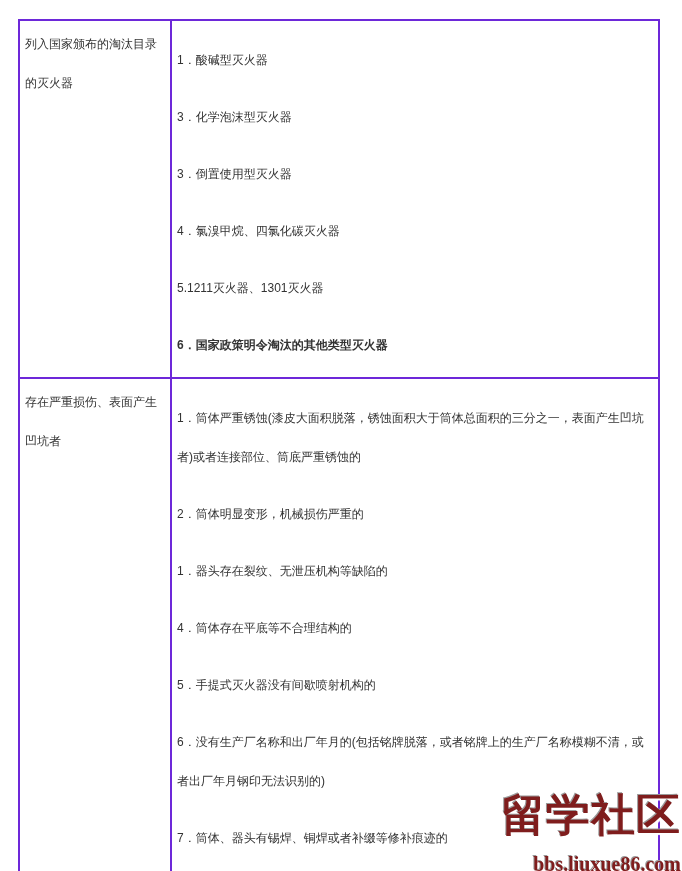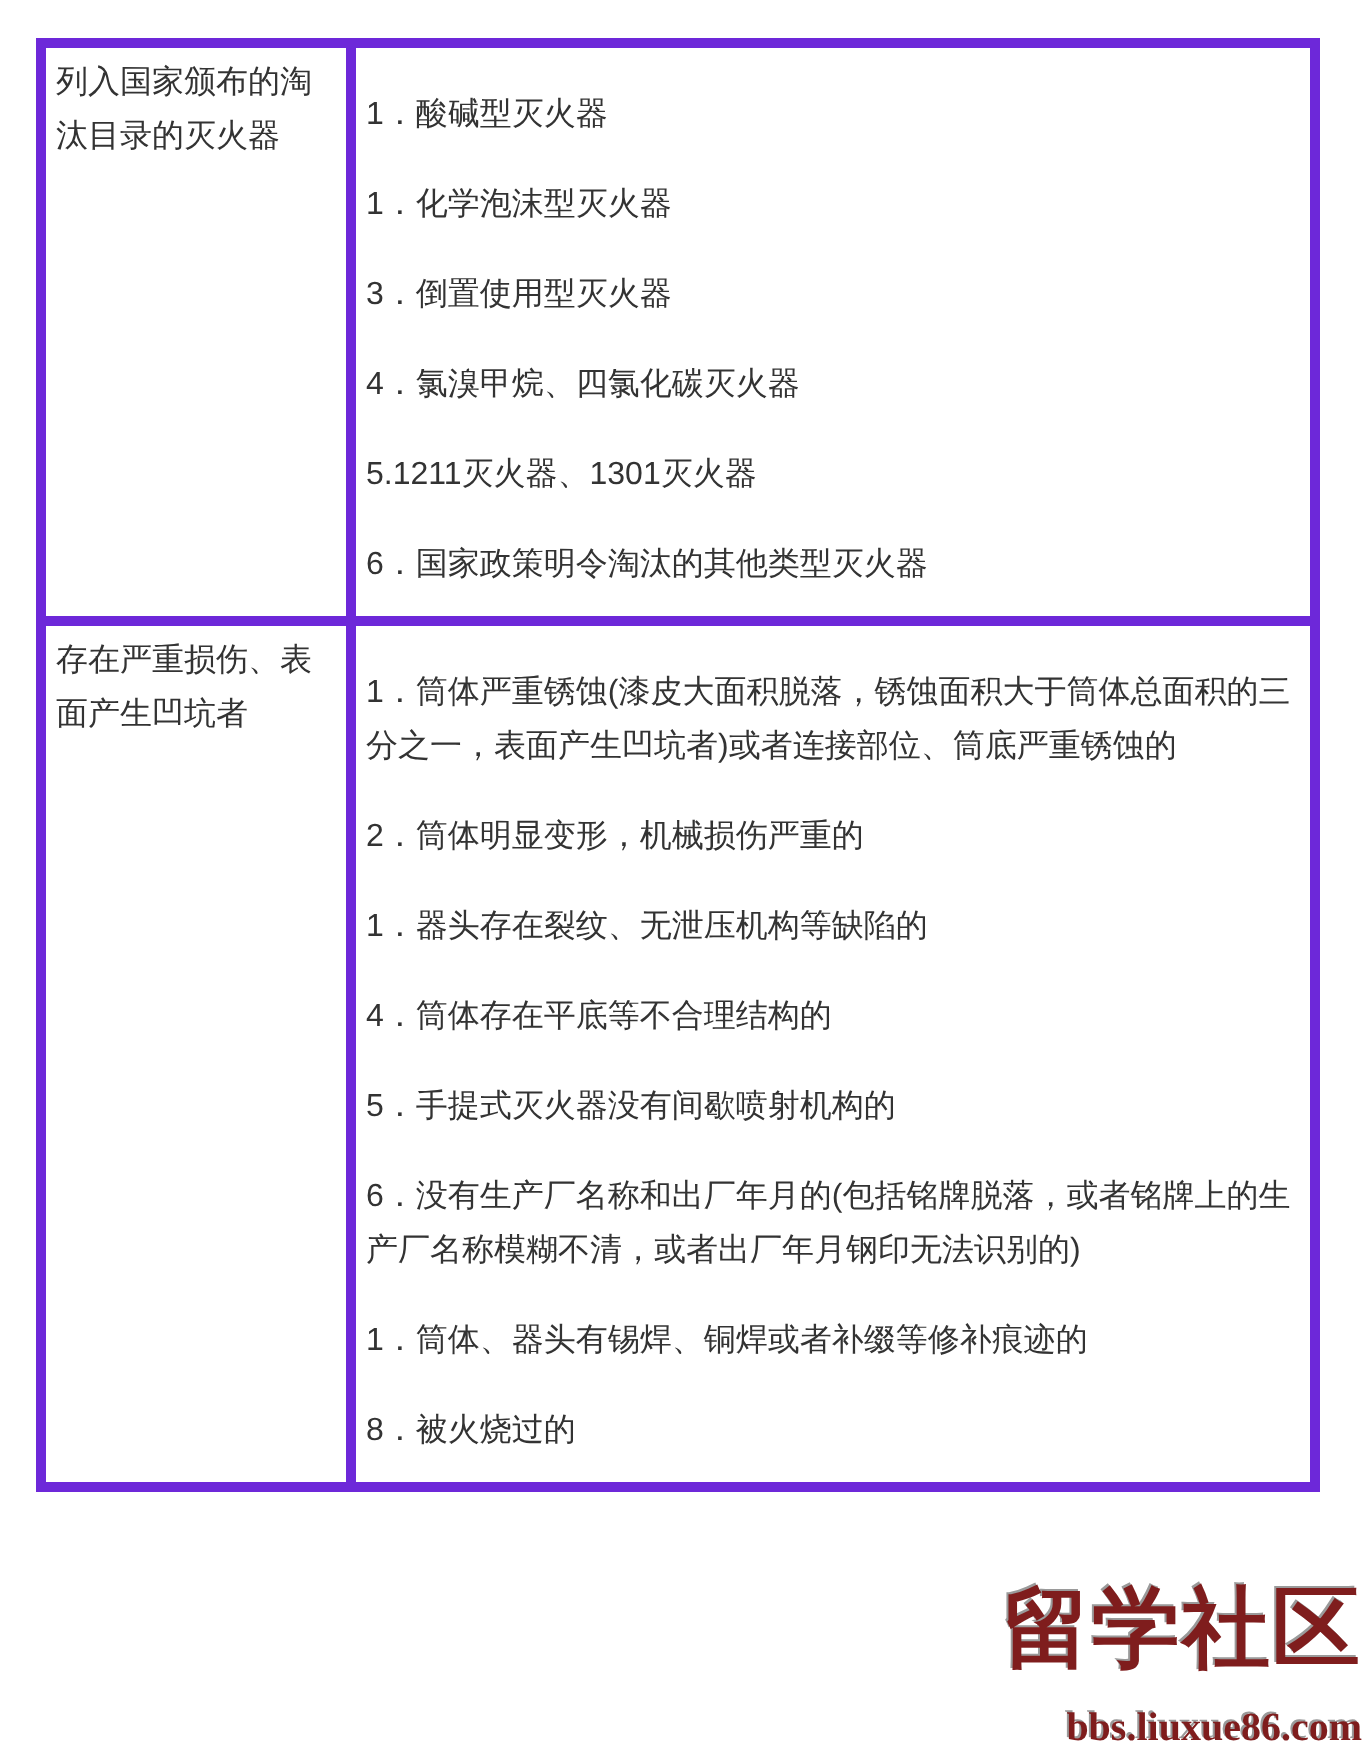--- a/index.html
+++ b/index.html
@@ -17,36 +17,37 @@
   }
   table.doc-table {
     position: absolute;
     left: 18px;
     top: 19px;
     width: 642px;
     border-collapse: collapse;
     table-layout: fixed;
   }
   .doc-table td {
-    border: 5px solid #6d28d9;
+    border: 2px solid #6d28d9;
     vertical-align: top;
     padding: 4px 5px 0 5px;
-    font-size: 16px;
-    line-height: 27px;
+    font-size: 12px;
+    line-height: 39px;
     color: #333333;
     word-break: break-all;
   }
   .doc-table td.label-cell {
     width: 140px;
   }
   .doc-table p {
     margin: 16px 0 18px 0;
   }
   .doc-table p:last-child {
     margin-bottom: 12px;
+    font-weight: bold;
   }
   .watermark {
     position: absolute;
     top: 791px;
     right: 1px;
     text-align: right;
     z-index: 5;
     pointer-events: none;
   }
   .wm-title {
@@ -71,37 +72,37 @@
 <body>
 
 <div class="page">
 
   <table class="doc-table">
     <tbody>
       <tr>
         <td class="label-cell">列入国家颁布的淘汰目录的灭火器</td>
         <td class="content-cell">
           <p>1．酸碱型灭火器</p>
-          <p>1．化学泡沫型灭火器</p>
+          <p>3．化学泡沫型灭火器</p>
           <p>3．倒置使用型灭火器</p>
           <p>4．氯溴甲烷、四氯化碳灭火器</p>
           <p>5.1211灭火器、1301灭火器</p>
           <p>6．国家政策明令淘汰的其他类型灭火器</p>
         </td>
       </tr>
       <tr>
         <td class="label-cell">存在严重损伤、表面产生凹坑者</td>
         <td class="content-cell">
           <p>1．筒体严重锈蚀(漆皮大面积脱落，锈蚀面积大于筒体总面积的三分之一，表面产生凹坑者)或者连接部位、筒底严重锈蚀的</p>
           <p>2．筒体明显变形，机械损伤严重的</p>
           <p>1．器头存在裂纹、无泄压机构等缺陷的</p>
           <p>4．筒体存在平底等不合理结构的</p>
           <p>5．手提式灭火器没有间歇喷射机构的</p>
           <p>6．没有生产厂名称和出厂年月的(包括铭牌脱落，或者铭牌上的生产厂名称模糊不清，或者出厂年月钢印无法识别的)</p>
-          <p>1．筒体、器头有锡焊、铜焊或者补缀等修补痕迹的</p>
+          <p>7．筒体、器头有锡焊、铜焊或者补缀等修补痕迹的</p>
           <p>8．被火烧过的</p>
         </td>
       </tr>
     </tbody>
   </table>
 
   <div class="watermark">
     <div class="wm-title">留学社区</div>
     <div class="wm-url">bbs.liuxue86.com</div>
   </div>

